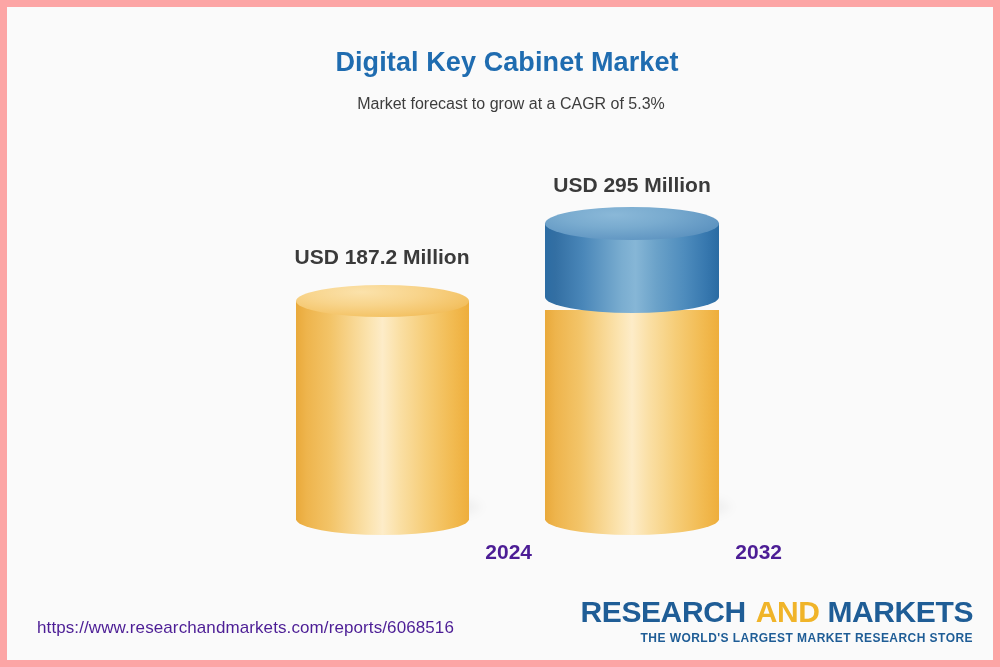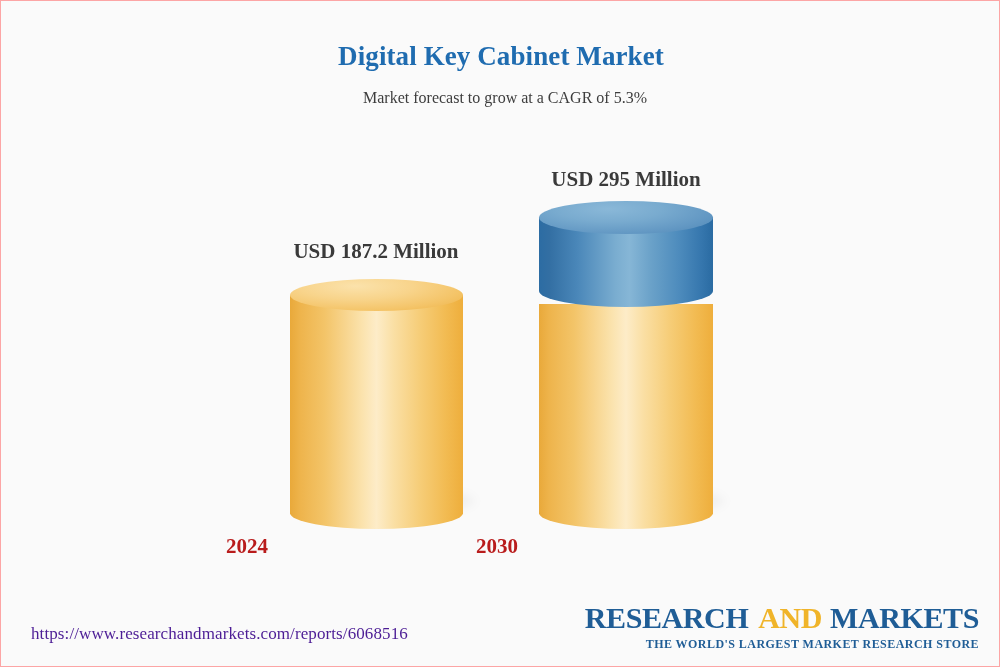--- a/index.html
+++ b/index.html
@@ -12,23 +12,22 @@
     background: #ffffff;
     font-family: "Liberation Sans", sans-serif;
     overflow: hidden;
   }
   #canvas {
     position: relative;
     width: 1000px;
     height: 667px;
     background: #fafafa;
     box-sizing: border-box;
-    border: 1px solid #fca5a5;
+    border: 7px solid #fca5a5;
     overflow: hidden;
-    font-family: Liberation Serif, serif;
   }
 
   
   #chart-title {
     position: absolute;
     top: 40px;
     left: 0;
     width: 1000px;
     text-align: center;
     font-size: 27px;
@@ -64,24 +63,24 @@
     font-size: 21px;
     font-weight: bold;
     color: #3a3a3a;
     white-space: nowrap;
   }
 
   
   .cat-label {
     position: absolute;
     width: 300px;
-    text-align: left;
+    text-align: right;
     font-size: 21px;
     font-weight: bold;
-    color: #b91c1c;
+    color: #4c1d95;
   }
 
   
   .cylinder {
     position: absolute;
     overflow: visible;
   }
   .cyl-shadow {
     position: absolute;
     border-radius: 50% / 14px;
@@ -230,21 +229,21 @@
       </div>
 
       <div class="seg" style="top:16px; height:74px;">
         <div class="seg-base fill-blue" style="bottom:-16px; height:32px;"></div>
         <div class="seg-body fill-blue" style="top:0; bottom:0;"></div>
       </div>
 
       <div class="seg-cap cap-blue" style="top:0px; height:33px;"></div>
     </div>
 
-    <div class="cat-label" style="left:475px; top:533px;">2030</div>
+    <div class="cat-label" style="left:475px; top:533px;">2032</div>
 
   </div>
 
   <div id="footer-url">https://www.researchandmarkets.com/reports/6068516</div>
 
   <div id="logo">
     <div id="logo-main"><span class="logo-blue">RESEARCH</span><span class="logo-gold" style="margin-left:10px;margin-right:8px;">AND</span><span class="logo-blue">MARKETS</span></div>
     <div id="logo-tagline">THE WORLD'S LARGEST MARKET RESEARCH STORE</div>
   </div>
 

